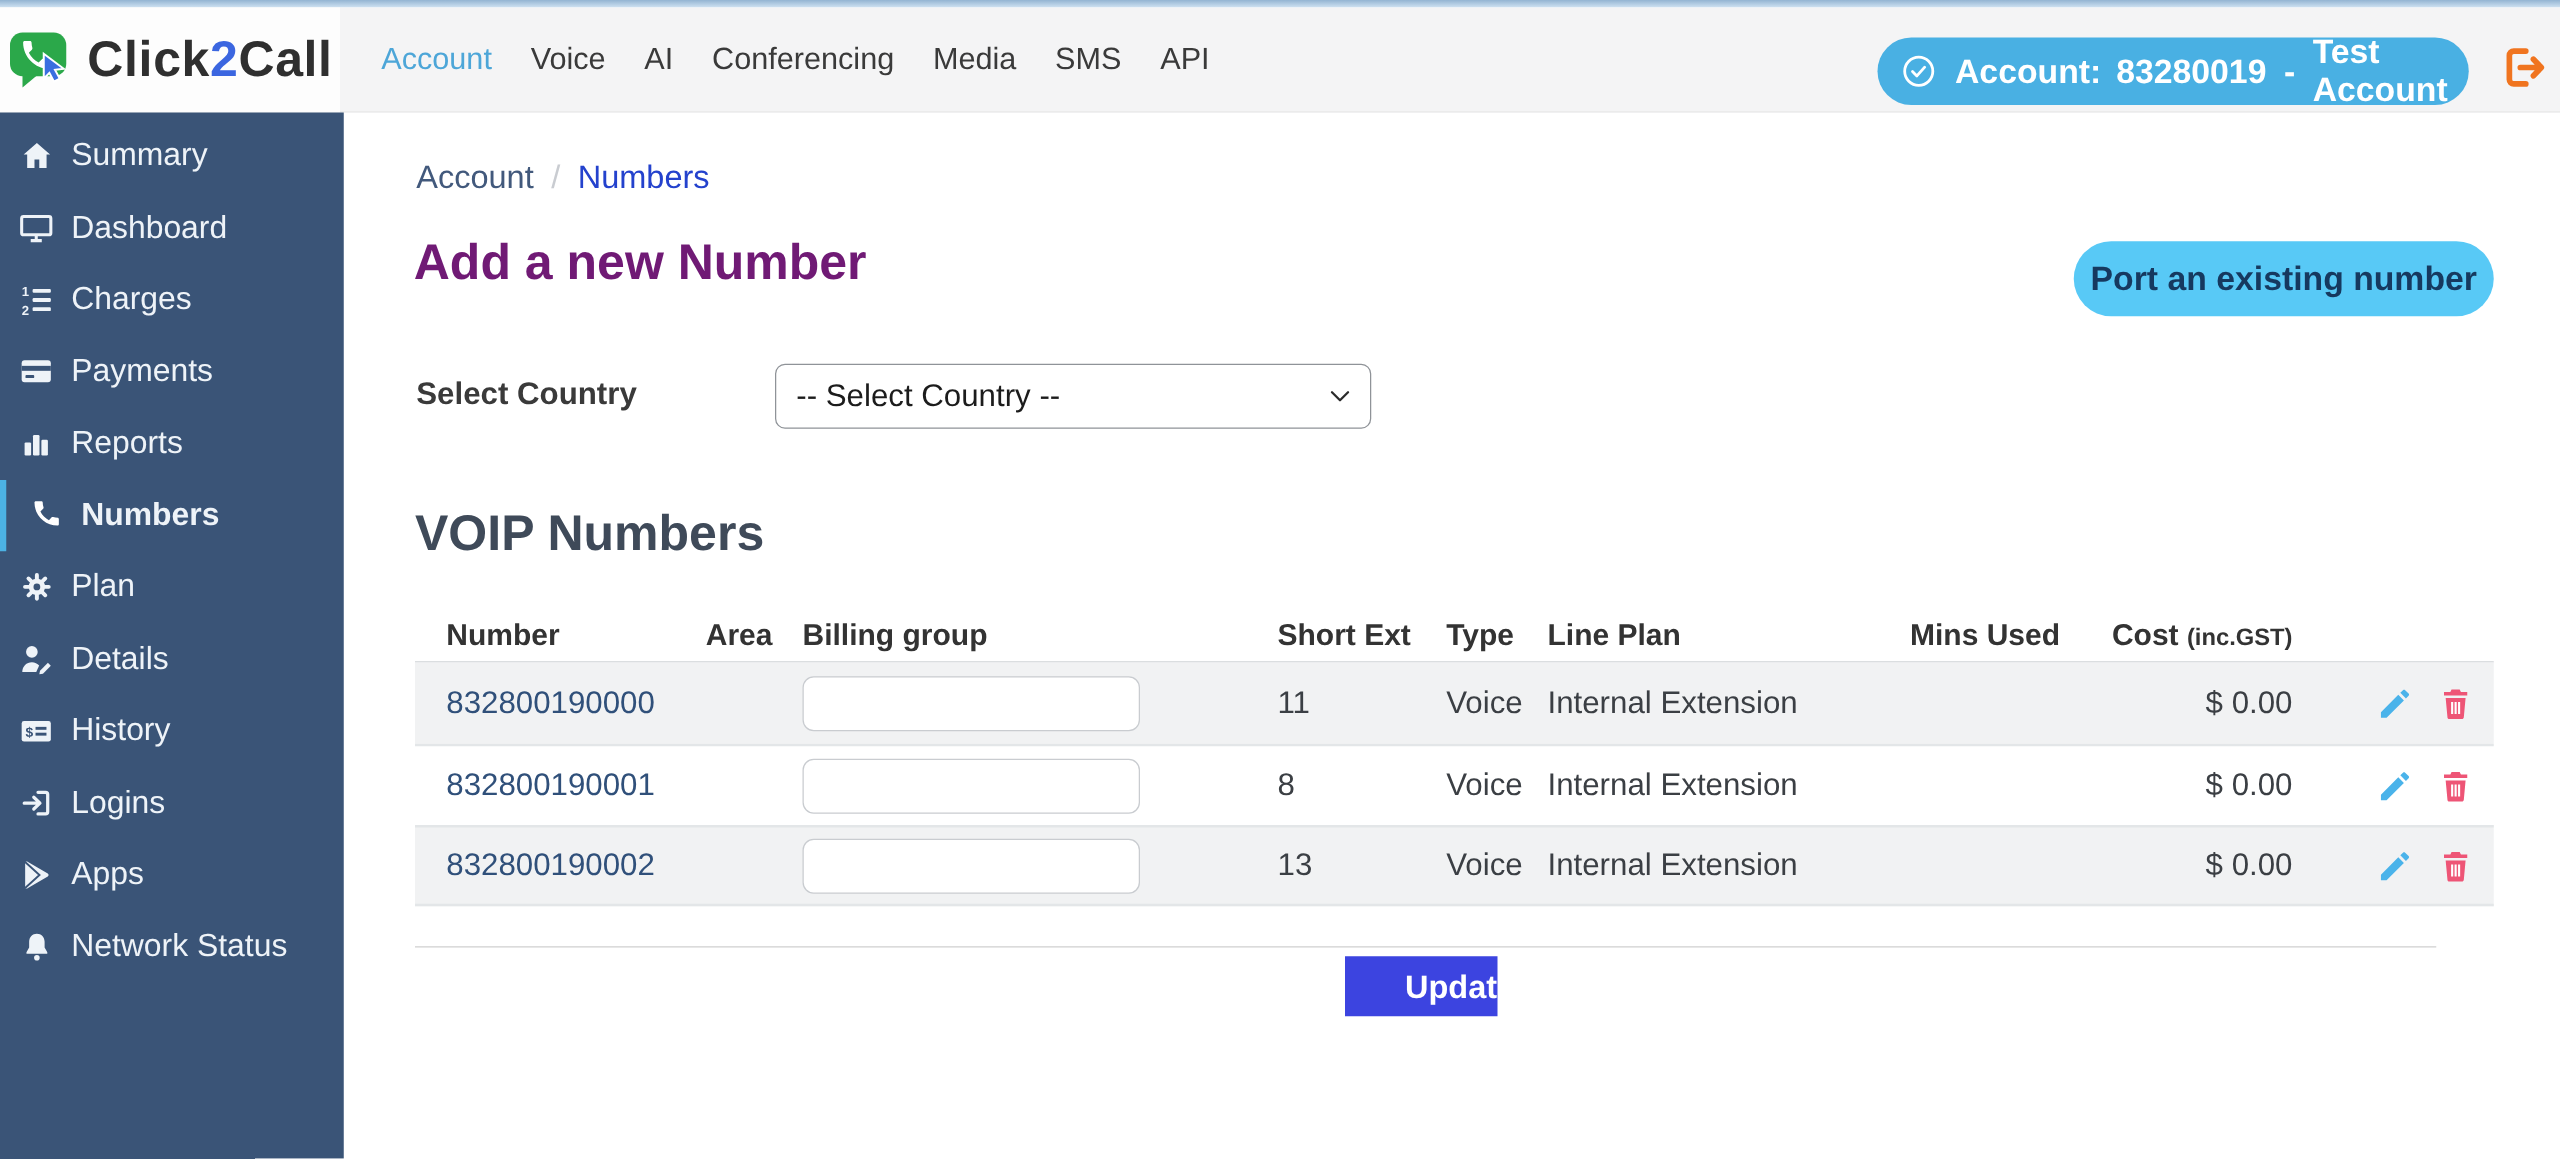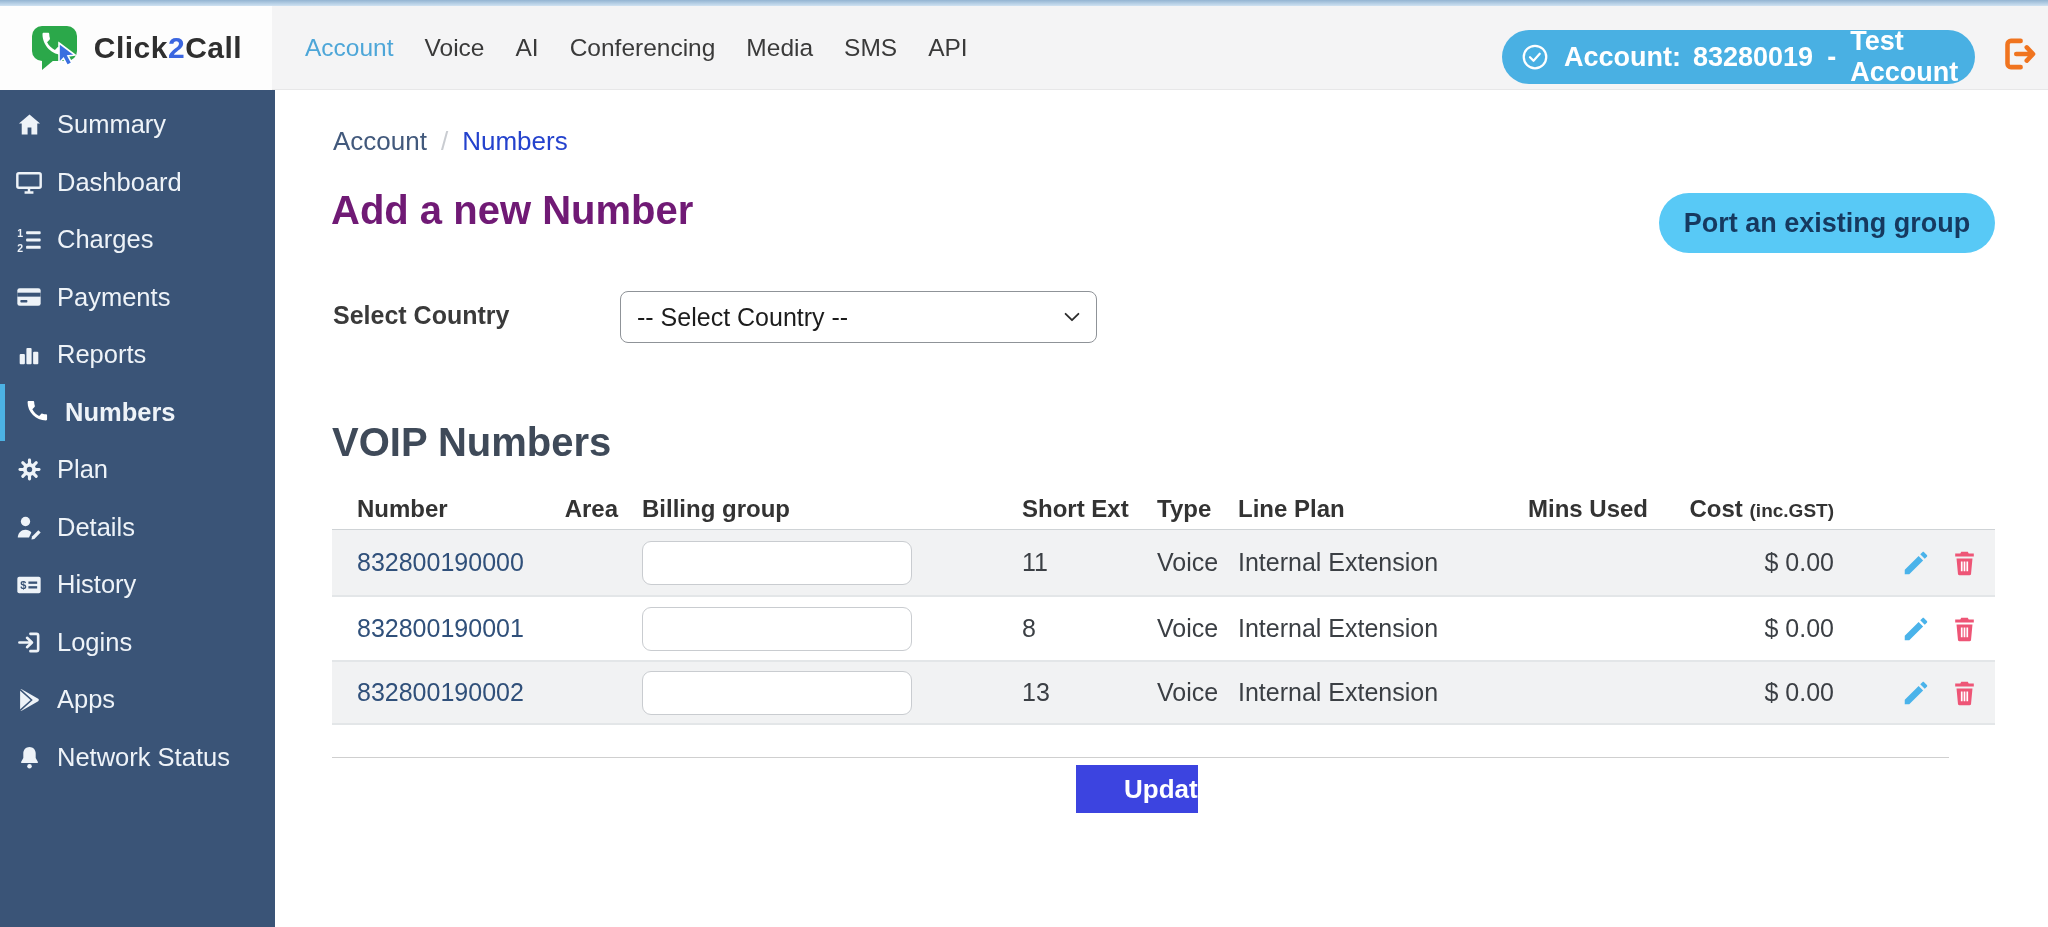--- a/index.html
+++ b/index.html
@@ -7,21 +7,21 @@
   body { font-family:"Liberation Sans","DejaVu Sans",sans-serif; }
   .page { position:relative; width:2048px; height:927px; overflow:hidden; background:#fff; }
 
   
   .topstrip { position:absolute; left:0; top:0; width:2048px; height:6px;
               background:linear-gradient(#93b4d2,#cfe2f2); }
   .header { position:absolute; left:0; top:6px; width:2048px; height:84px;
             background:#f4f4f5; border-bottom:1px solid #e7e7e8; }
   .logo-box { position:absolute; left:0; top:0; width:272px; height:84px; background:#fdfdfd;
               display:flex; align-items:center; justify-content:center; gap:10px; }
-  .logo-text { font-size:30px; font-weight:700; color:#2f2f2f; letter-spacing:.5px; }
+  .logo-text { font-size:40px; font-weight:700; color:#2f2f2f; letter-spacing:.5px; }
   .logo-text .mid { color:#3b66e0; }
   .topnav { position:absolute; left:305px; top:0; height:84px; display:flex; align-items:center; gap:31px; }
   .topnav .nav-item { font-size:24.5px; font-weight:500; color:#3a3a3a; cursor:pointer; }
   .topnav .nav-item.active { color:#4da6d8; }
 
   .account-badge { position:absolute; left:1502px; top:24px; width:473px; height:54px;
                    background:#49b0e3; border-radius:27px; display:flex; align-items:center;
                    padding-left:18px; color:#fff; font-weight:700; font-size:27px; }
   .account-badge .chk { margin-right:14px; display:flex; }
   .account-badge .sep { margin:0 14px; }
@@ -51,21 +51,21 @@
               border-radius:30px; background:#58c9f6; color:#16395f; font-size:27px; font-weight:700;
               font-family:inherit; cursor:pointer; }
 
   .country-label { position:absolute; left:333px; top:301px; font-size:25px; font-weight:700; color:#3a3a3a; }
   .select-wrap { position:absolute; left:620px; top:291px; width:477px; height:52px; }
   .country-select { width:100%; height:100%; appearance:none; -webkit-appearance:none;
                     border:1px solid #8f9398; border-radius:8px; background:#fff;
                     font-family:inherit; font-size:25px; color:#1c1c1c; padding:0 50px 0 16px; }
   .select-wrap .chev { position:absolute; right:14px; top:15px; pointer-events:none; }
 
-  .section-title { position:absolute; left:332px; top:420px; font-size:40px; font-weight:700; color:#3f4a59;text-align:center; }
+  .section-title { position:absolute; left:332px; top:405px; font-size:40px; font-weight:700; color:#3f4a59;text-align:center; }
 
   
   .voip-table { position:absolute; left:332px; top:492px; width:1663px; }
   .t-row { display:grid; grid-template-columns:195px 95px 370px 140px 105px 275px 150px 200px 133px;
            align-items:center; }
   .t-head { height:38px; border-bottom:1px solid #cfd3d6; font-weight:700; color:#333; font-size:24px; }
   .t-head > div { padding-bottom:4px; }
   .t-body-row { height:65px; font-size:25px; color:#3b3f44; }
   .t-body-row.striped { background:#f1f2f3; }
   .t-body-row + .t-body-row { border-top:2px solid #e3e6e8; }
@@ -282,21 +282,21 @@
   </div>
 
   <div class="breadcrumb">
     <span class="crumb-account">Account</span>
     <span class="crumb-sep">/</span>
     <span class="crumb-numbers">Numbers</span>
   </div>
 
   <h1 class="page-title">Add a new Number</h1>
 
-  <button class="port-btn">Port an existing group</button>
+  <button class="port-btn">Port an existing number</button>
 
   <div class="country-label">Select Country</div>
   <div class="select-wrap">
     <select class="country-select">
       <option>-- Select Country --</option>
     </select>
     <span class="chev">
       <svg width="22" height="22" viewBox="0 0 24 24">
           <path d="M5 8.5l7 7 7-7" fill="none" stroke="#2c2c2c" stroke-width="2" stroke-linecap="round" stroke-linejoin="round"></path>
         </svg>

